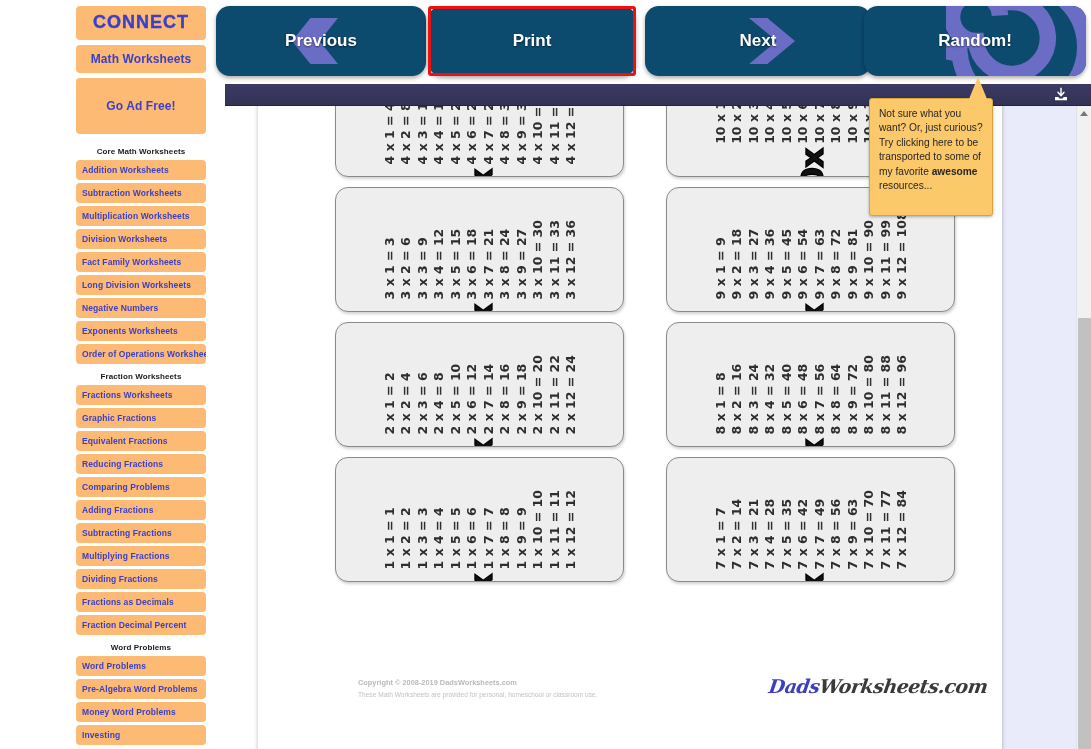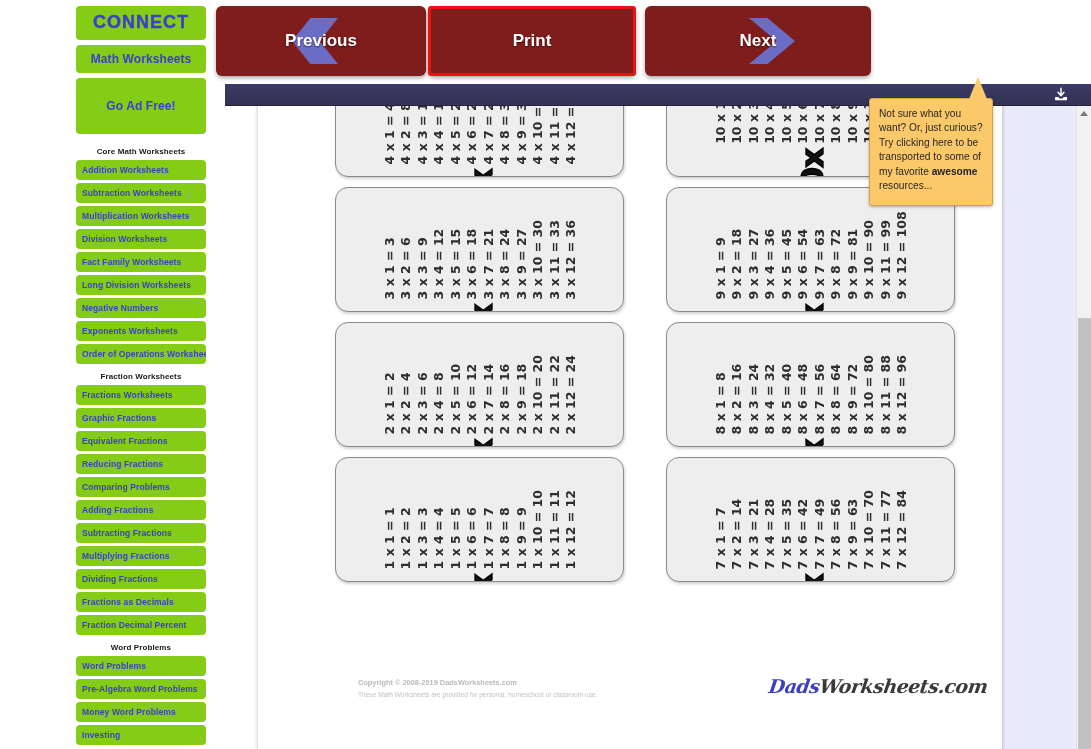--- a/index.html
+++ b/index.html
@@ -12,21 +12,21 @@
   }
   #root { position: relative; width: 1091px; height: 749px; background: #ffffff; }
 
   
   #sidebar {
     position: absolute; left: 76px; top: 0; width: 130px; height: 749px;
     background: #ffffff; overflow: hidden;
   }
   .side-btn {
     display: block; width: 130px; margin: 0 0 3px 0;
-    background: #84cc16; border-radius: 4px;
+    background: #fdba74; border-radius: 4px;
     color: #3b40c8; text-align: center;
     font-size: 8.5px; font-weight: bold;
     padding: 5px 2px 5px 2px;
     letter-spacing: 0.1px;
     white-space: nowrap; overflow: hidden;
     cursor: pointer;
   }
   .side-btn.left { text-align: left; padding-left: 6px; }
   .brand-connect {
     font-size: 18px; font-weight: bold; letter-spacing: 1px;
@@ -39,21 +39,21 @@
     font-size: 8px; font-weight: bold; color: #1a1a1a;
     text-align: center; padding: 5px 0 4px; letter-spacing: 0.1px;
   }
   .spacer-top { height: 6px; }
 
   
   #topnav { position: absolute; left: 216px; top: 0; width: 875px; height: 82px; }
   .nav-slot { position: absolute; top: 6px; height: 70px; }
   .nav-btn {
     position: relative; width: 100%; height: 100%;
-    background: #7f1d1d; border-radius: 6px;
+    background: #0c4a6e; border-radius: 14px;
     box-shadow: 0 2px 4px rgba(0,0,0,0.35);
     color: #ffffff; font-size: 17px; font-weight: bold;
     display: flex; align-items: center; justify-content: center;
     overflow: hidden; cursor: pointer;
     text-shadow: 0 1px 2px rgba(0,0,0,0.5);
   }
   .nav-label { position: relative; z-index: 3; }
   .chev { position: absolute; z-index: 1; top: 50%; transform: translateY(-50%);
           width: 46px; height: 46px; background: #6b6cc4; }
   .chev.left  { left: 76px;  clip-path: polygon(100% 0, 60% 50%, 100% 100%, 40% 100%, 0 50%, 40% 0); }
@@ -131,21 +131,21 @@
     color: #3a3a3a;
     letter-spacing: -0.5px;
     transform: skewX(-8deg);
   }
   #sheet-logo .blue { color: #3b3fc0; }
 
   
   #tooltip {
     position: absolute; left: 869px; top: 98px; width: 124px;
     background: #fbc96a; border: 1px solid #d9a33e; border-radius: 3px;
-    padding: 8px 9px 11px 9px;
+    padding: 8px 9px 21px 9px;
     font-size: 10.2px; color: #262626; line-height: 1.42;
     box-shadow: 0 1px 3px rgba(0,0,0,0.3);
     z-index: 40;
   }
   #tooltip b { font-weight: bold; }
   #tooltip-arrow {
     position: absolute; left: 969px; top: 77px;
     width: 0; height: 0;
     border-left: 9px solid transparent; border-right: 9px solid transparent;
     border-bottom: 22px solid #fbc96a;
@@ -224,20 +224,28 @@
       <div class="print-highlight"></div>
     </div>
 
     <div class="nav-slot" style="left:429px; width:226px;">
       <div class="nav-btn">
         <div class="chev right"></div>
         <span class="nav-label">Next</span>
       </div>
     </div>
 
+    <div class="nav-slot" style="left:648px; width:222px;">
+      <div class="nav-btn">
+        <svg class="spiral" viewBox="0 0 100 100">
+          <path d="M50 8 a42 42 0 1 1 -41 46 a33 33 0 1 1 34 -34 a24 24 0 1 1 -23 26 a16 16 0 1 1 16 -17" fill="none" stroke="#6b6cc4" stroke-width="11"></path>
+        </svg>
+        <span class="nav-label">Random!</span>
+      </div>
+    </div>
   </div>
 
   <div id="pdfbar">
     <svg id="dl-icon" viewBox="0 0 24 24">
       <path d="M12 2 v9 M7.5 8 L12 13 L16.5 8" fill="none" stroke="#ffffff" stroke-width="2.2" stroke-linecap="round" stroke-linejoin="round"></path>
       <path d="M3 15 h5 l1.6 2.4 h4.8 L16 15 h5 v5 H3 z" fill="#ffffff"></path>
     </svg>
   </div>
 
   <div id="pdfviewer">

